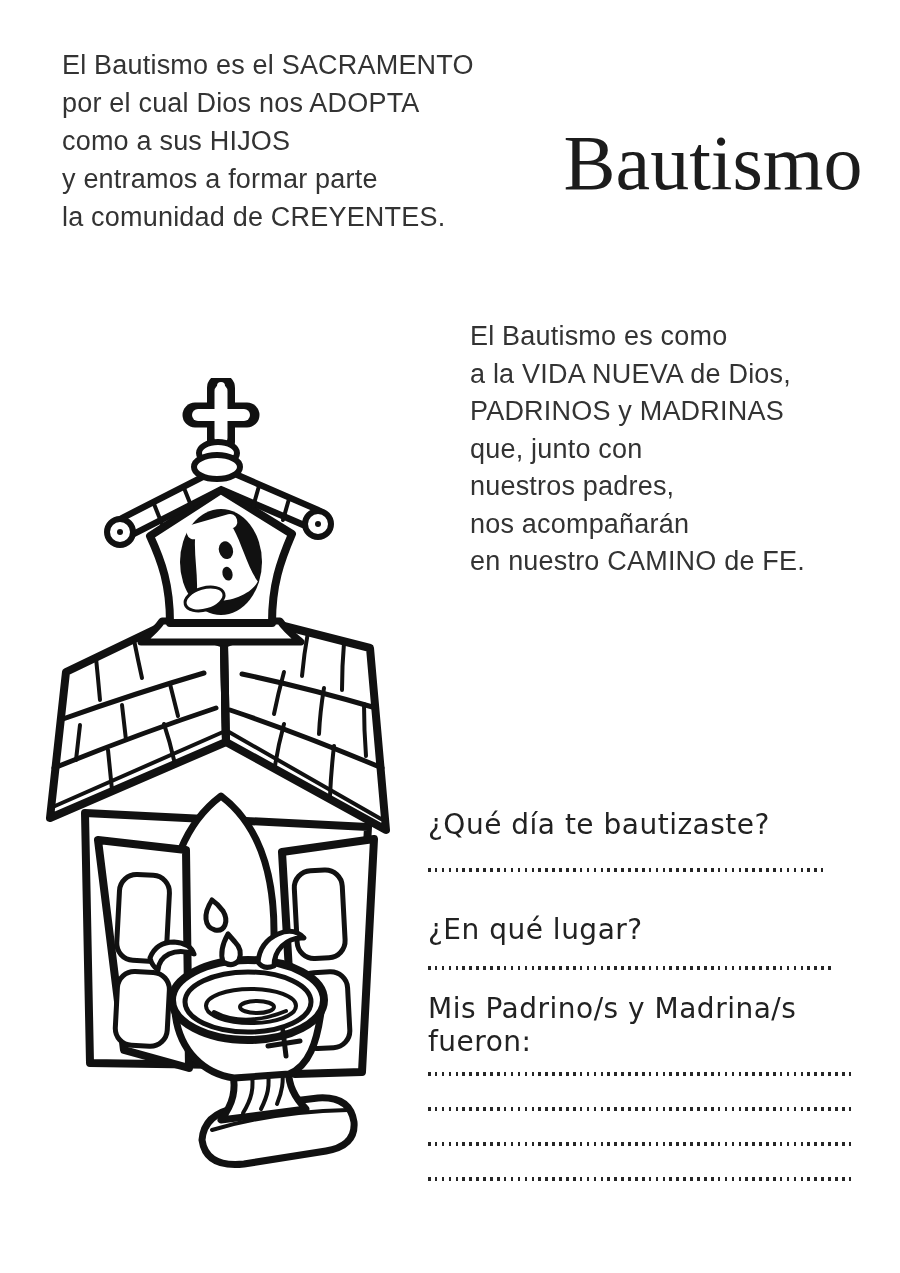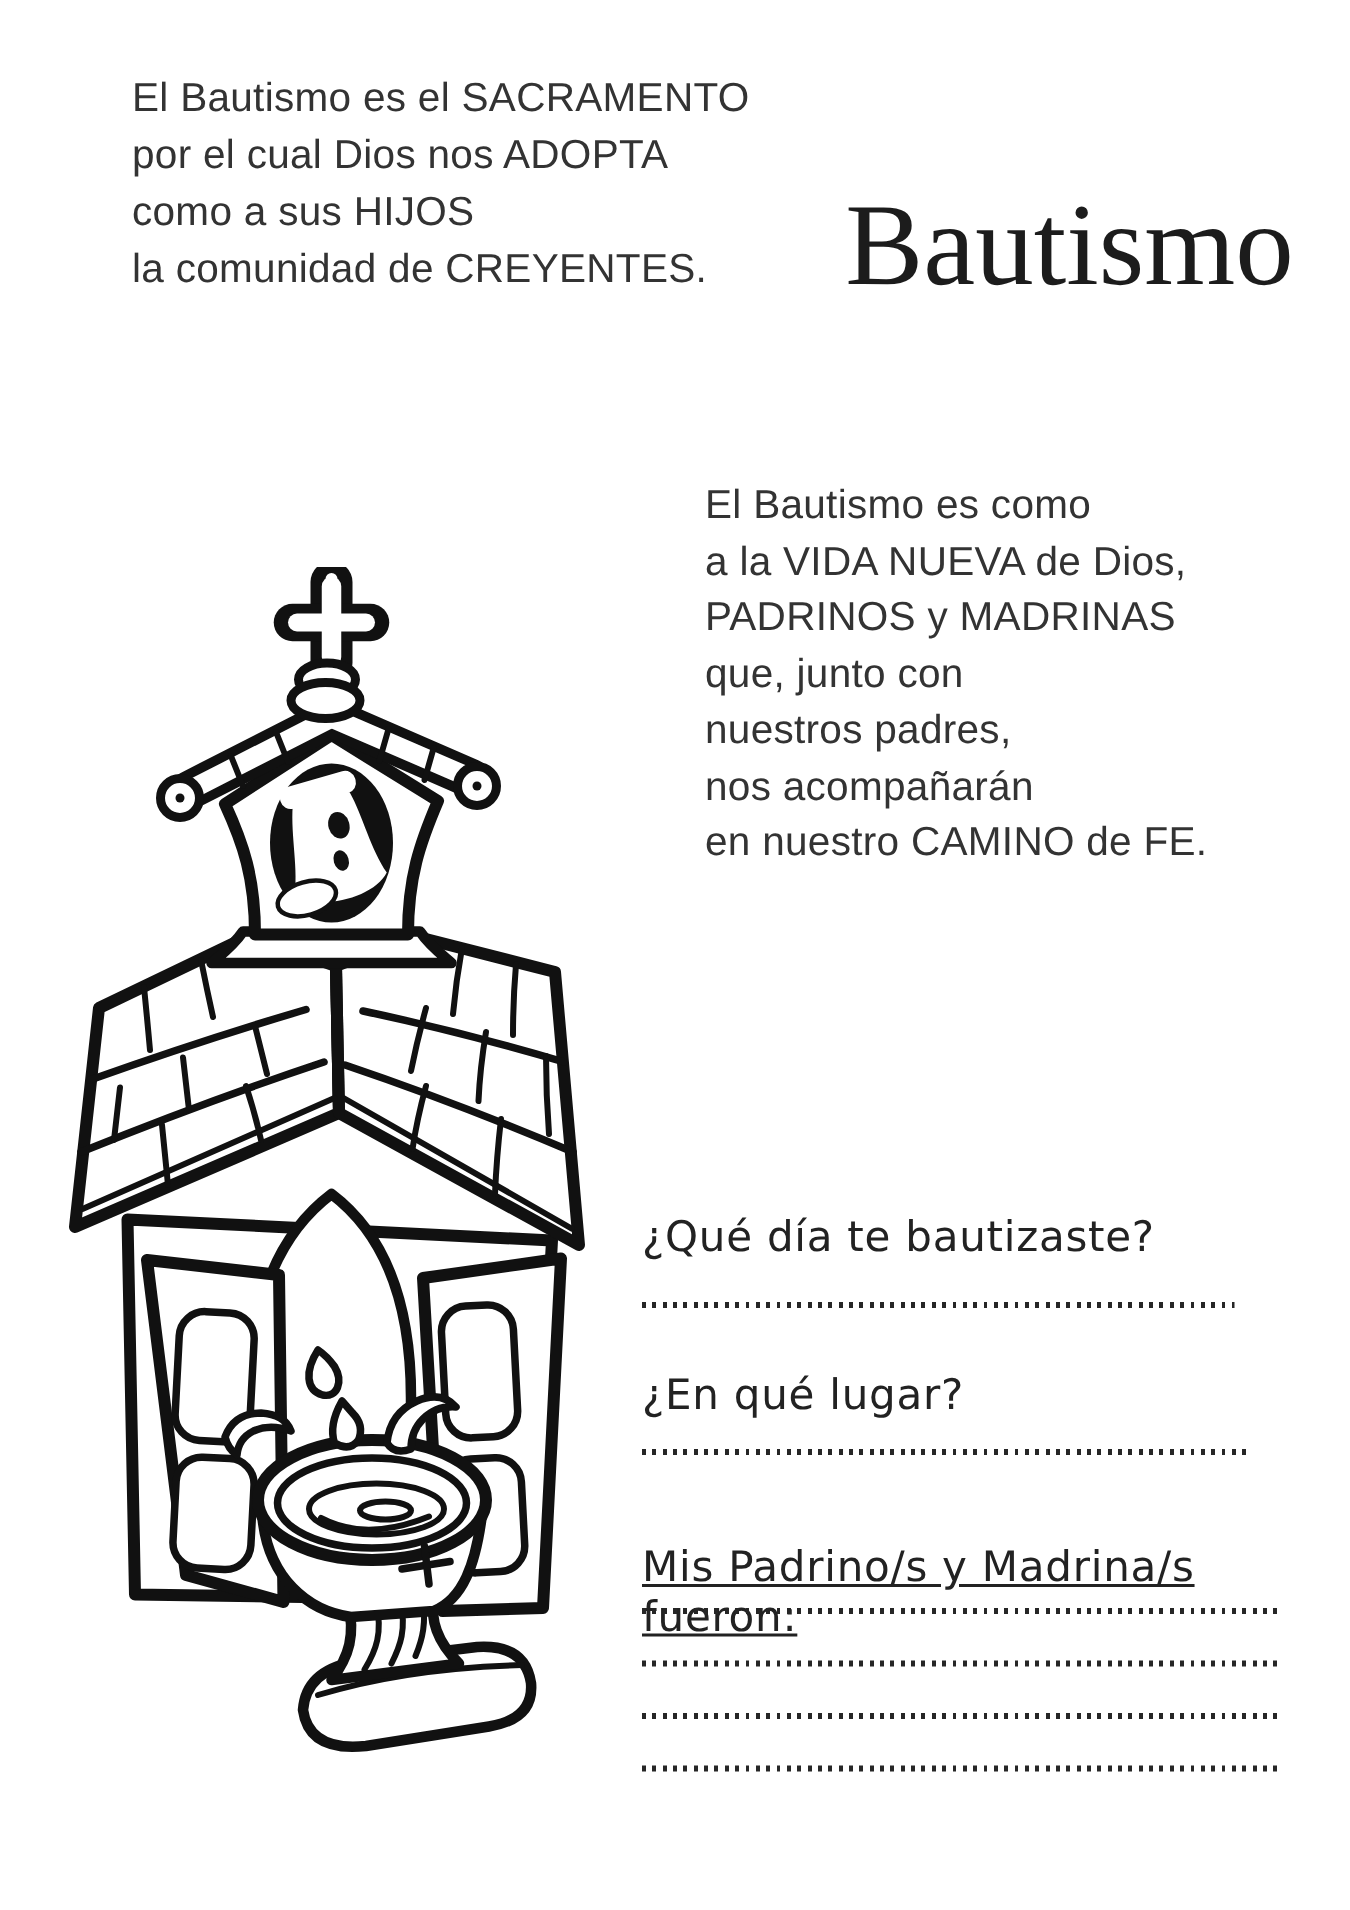--- a/index.html
+++ b/index.html
@@ -1,51 +1,52 @@
 <!DOCTYPE html>
 <html><head>
 <meta charset="utf-8">
 <style>
   html,body{margin:0;padding:0;background:#fff;}
   .page{
     position:relative;width:900px;height:1273px;background:#fff;overflow:hidden;
     font-family:"Liberation Sans",sans-serif;color:#2e2e2e;
   }
   .intro{position:absolute;left:62px;top:46px;font-size:27px;line-height:38px;
-    color:#333;letter-spacing:.2px;margin-left:26px;}
+    color:#333;letter-spacing:.2px;}
   .title{position:absolute;left:548px;top:118px;width:330px;text-align:center;
     font-family:"Liberation Serif",serif;font-size:78px;color:#1c1c1c;}
   .bodypar{position:absolute;left:470px;top:318px;font-size:27px;line-height:37.5px;
     color:#333;letter-spacing:.2px;}
   .investiga{position:absolute;left:430px;top:740px;width:400px;text-align:center;
     font-size:34px;color:#2a2a2a;letter-spacing:1px;}
   .question{position:absolute;left:428px;font-size:28px;color:#222;
     font-family:"DejaVu Sans",sans-serif;letter-spacing:.5px;}
   .q1{top:808px;}
   .q2{top:913px;}
-  .q3{top:1028px;text-decoration:underline;}
+  .q3{top:992px;}
   .dots{position:absolute;left:428px;height:4px;
     background:repeating-linear-gradient(90deg,#262626 0,#262626 2.6px,transparent 2.6px,transparent 6.9px);}
   .d1{top:868px;width:395px;}
   .d2{top:966px;width:405px;}
   .d3{top:1072px;width:425px;}
   .d4{top:1107px;width:425px;}
   .d5{top:1142px;width:425px;}
   .d6{top:1177px;width:425px;}
   .church{position:absolute;left:46px;top:378px;}
 </style>
 </head>
 <body>
 
 <div class="page">
 
   <div class="intro">
     <div>El Bautismo es el SACRAMENTO</div>
     <div>por el cual Dios nos ADOPTA</div>
     <div>como a sus HIJOS</div>
+    <div>y entramos a formar parte</div>
     <div>la comunidad de CREYENTES.</div>
   </div>
 
   <div class="title">Bautismo</div>
 
   <div class="bodypar">
     <div>El Bautismo es como</div>
     <div>a la VIDA NUEVA de Dios,</div>
     <div>PADRINOS y MADRINAS</div>
     <div>que, junto con</div>

